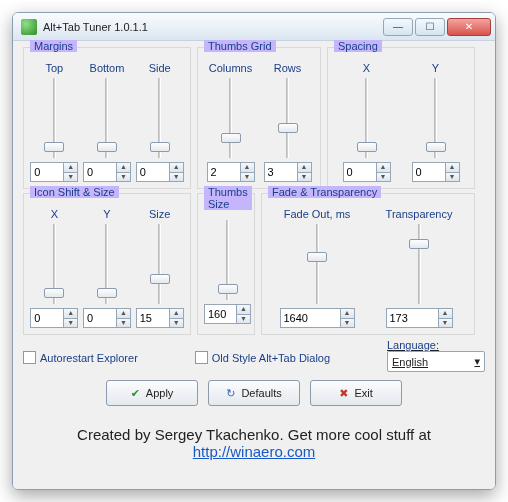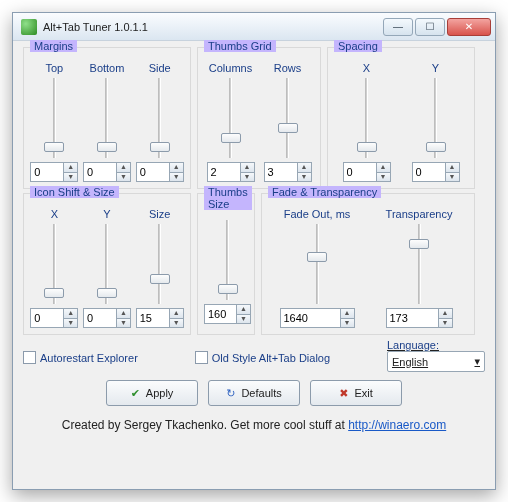--- a/index.html
+++ b/index.html
@@ -10,21 +10,21 @@
     background: #fff;
     width: 508px;
     height: 502px;
     padding: 12px;
     color: #222;
   }
   .window {
     width: 484px;
     height: 478px;
     border: 1px solid #8a9db1;
-    border-radius: 0;
+    border-radius: 6px;
     background: linear-gradient(#f4f8fc,#e8eef5 28px,#fdfdfd 28px);
     box-shadow: 0 6px 18px rgba(0,0,0,0.35);
     display: flex;
     flex-direction: column;
     overflow: hidden;
   }
   .titlebar {
     height: 28px;
     display: flex;
     align-items: center;
@@ -109,21 +109,21 @@
     padding:0 4px;font-size:11px;border-radius:2px;
   }
   .btnrow{display:flex;gap:10px;justify-content:center;margin-top:8px;}
   .btn{
     width:92px;height:26px;border:1px solid #8c9bab;border-radius:3px;
     background:linear-gradient(#fbfcfd,#e4e9ee);
     display:flex;align-items:center;justify-content:center;gap:6px;
     font-size:11px;color:#222;
   }
   .footer{
-    text-align:center;font-size:12px;color:#222;margin-top:12px;
+    text-align:center;font-size:15px;color:#222;margin-top:20px;
   }
   .footer a{color:#1959c7;text-decoration:underline;}
   .row2 .group{flex:0 0 auto;}
   .bottomrow{display:flex;align-items:center;justify-content:space-between;margin-top:4px;}
 </style>
 </head>
 <body>
 
 <div class="window">
   <div class="titlebar">

